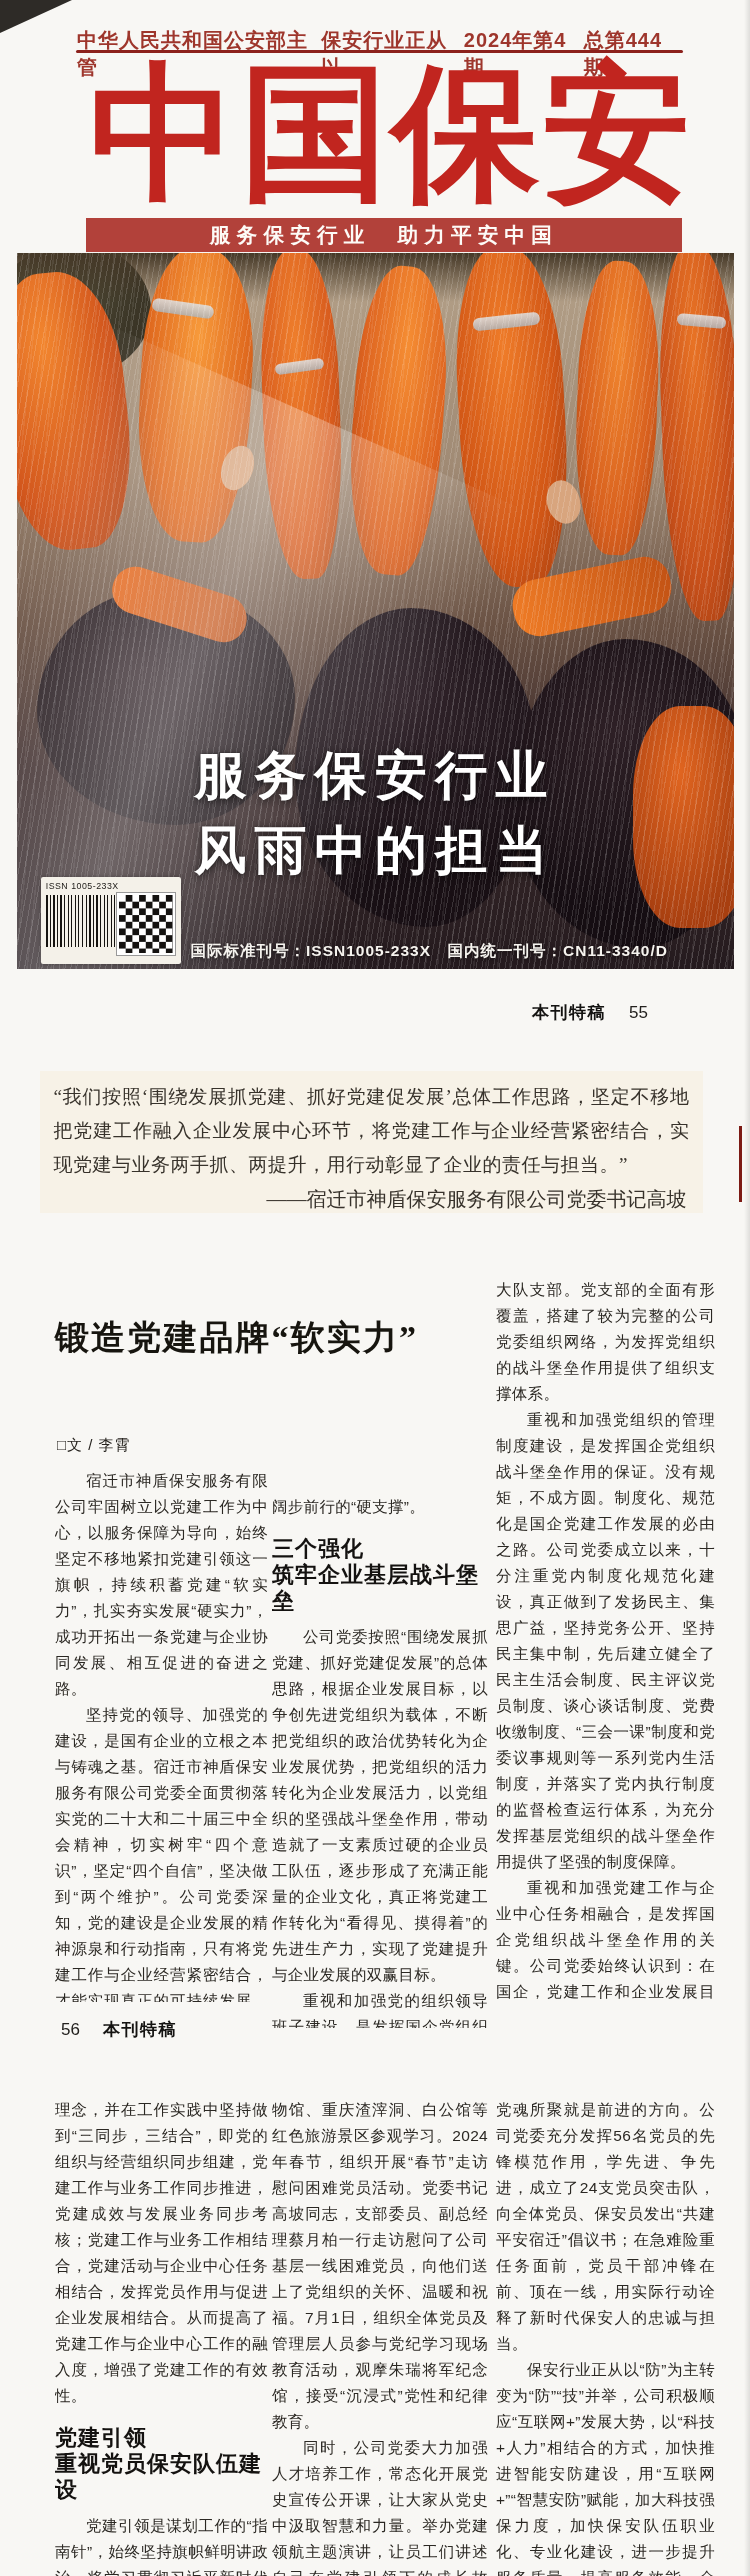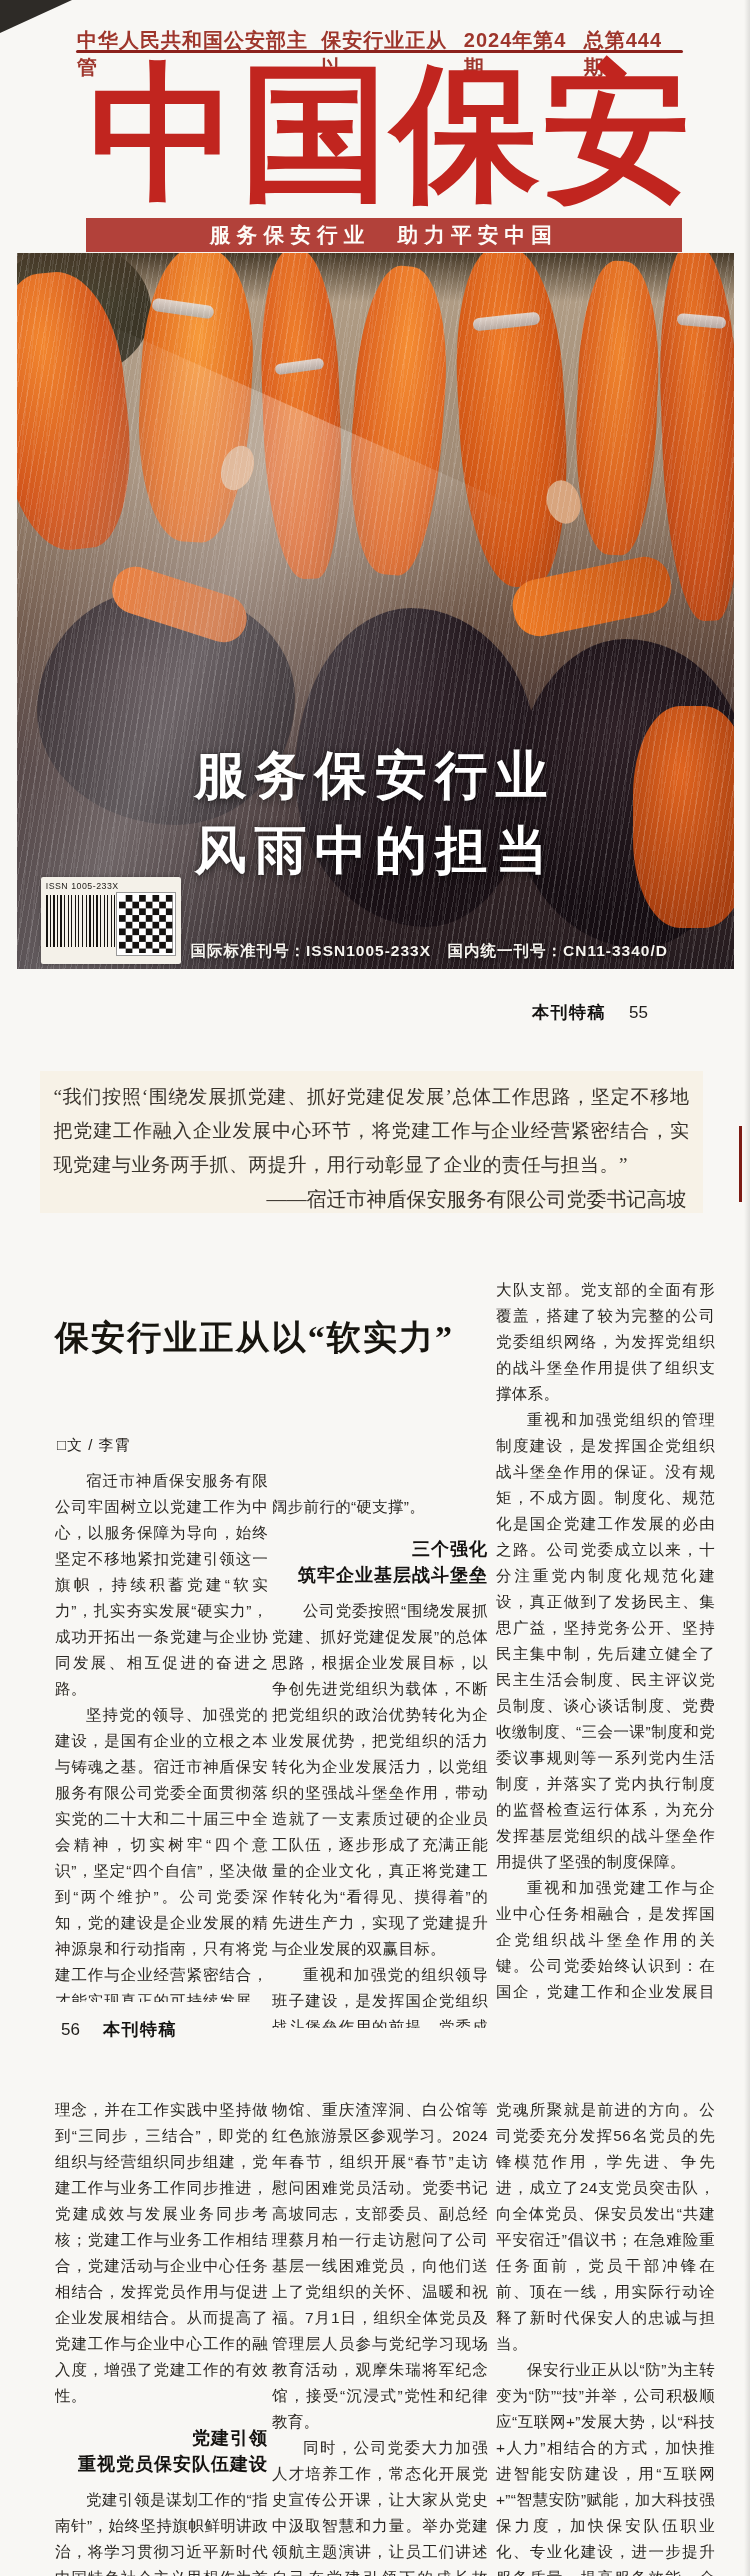--- a/index.html
+++ b/index.html
@@ -91,21 +91,21 @@
   .quote .attr{text-align:right;font-size:20px;padding-right:3.1px;letter-spacing:0;}
   .red-edge{position:absolute;left:739px;top:1126px;width:2.6px;height:76px;background:#7c1a14;}
   .art-title{position:absolute;left:55px;top:1313px;width:459px;
       font-family:"Liberation Serif","DejaVu Serif",serif;font-weight:900;font-size:34px;line-height:50px;
       color:#17150f;letter-spacing:2.1px;white-space:nowrap;}
   .byline{position:absolute;left:57px;top:1436px;font-size:15px;color:#26231e;letter-spacing:1px;}
   .col{position:absolute;overflow:hidden;font-size:15.5px;line-height:26px;text-align:justify;
       text-justify:inter-ideograph;color:#2b2823;letter-spacing:0.3px;}
   .col p{margin:0;text-indent:2em;}
   .col p.cont{text-indent:0;}
-  .col-heading{margin:15.5px 0 10.3px;text-align:right;font-weight:900;font-size:18px;line-height:26px;
+  .col-heading{margin:15.5px 0 10.3px;text-align:left;font-weight:900;font-size:22px;line-height:26px;
       letter-spacing:1px;text-indent:0 !important;color:#141210;}
   .c55-1{left:55px;top:1468px;width:213px;height:534px;}
   .c55-2{left:272px;top:1468px;width:216px;height:534px;margin-top:26px;}
   .c55-3{left:496px;top:1277px;width:219px;height:725px;}
   .c56-1{left:55px;top:2097px;width:213px;height:915px;}
   .c56-2{left:272px;top:2097px;width:216px;height:915px;}
   .c56-3{left:496px;top:2097px;width:219px;height:915px;}
 </style>
 </head>
 <body>
@@ -172,21 +172,21 @@
     <span class="num">55</span>
   </div>
 
   <div class="quote">
     <div>“我们按照‘围绕发展抓党建、抓好党建促发展’总体工作思路，坚定不移地把党建工作融入企业发展中心环节，将党建工作与企业经营紧密结合，实现党建与业务两手抓、两提升，用行动彰显了企业的责任与担当。”</div>
     <div class="attr">——宿迁市神盾保安服务有限公司党委书记高坡</div>
   </div>
   <div class="red-edge"></div>
 
   <div class="art-title">
-    <div>保安行业正从以“软实力”</div>
+    <div>锻造党建品牌“软实力”</div>
   </div>
   <div class="byline">□文 / 李霄</div>
 
   <div class="col c55-1">
     <p>宿迁市神盾保安服务有限公司牢固树立以党建工作为中心，以服务保障为导向，始终坚定不移地紧扣党建引领这一旗帜，持续积蓄党建“软实力”，扎实夯实发展“硬实力”，成功开拓出一条党建与企业协同发展、相互促进的奋进之路。</p>
     <p>坚持党的领导、加强党的建设，是国有企业的立根之本与铸魂之基。宿迁市神盾保安服务有限公司党委全面贯彻落实党的二十大和二十届三中全会精神，切实树牢“四个意识”，坚定“四个自信”，坚决做到“两个维护”。公司党委深知，党的建设是企业发展的精神源泉和行动指南，只有将党建工作与企业经营紧密结合，才能实现真正的可持续发展。因此，始终坚持党的建设与企业发展“两手抓、两提升”，成功将党建品牌的“软实力”转化为推动企业</p>
   </div>
 
   <div class="col c55-2">
     <p class="cont">阔步前行的“硬支撑”。</p>

